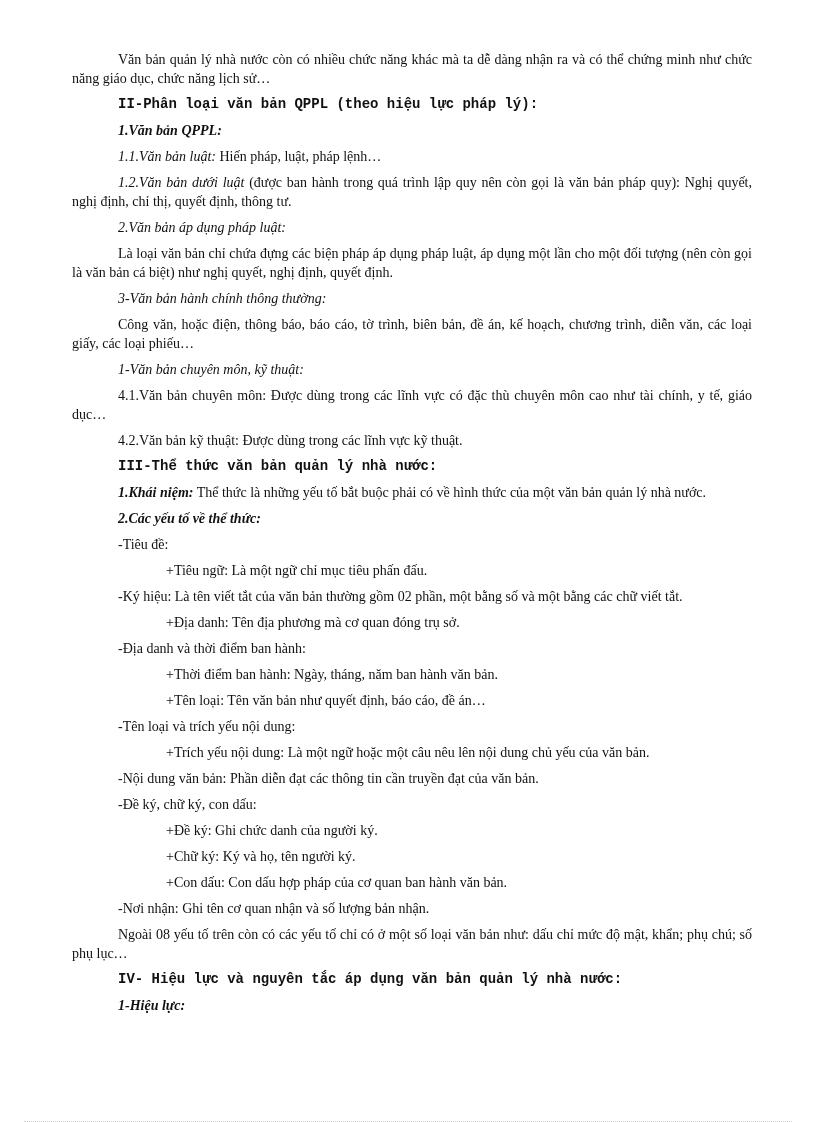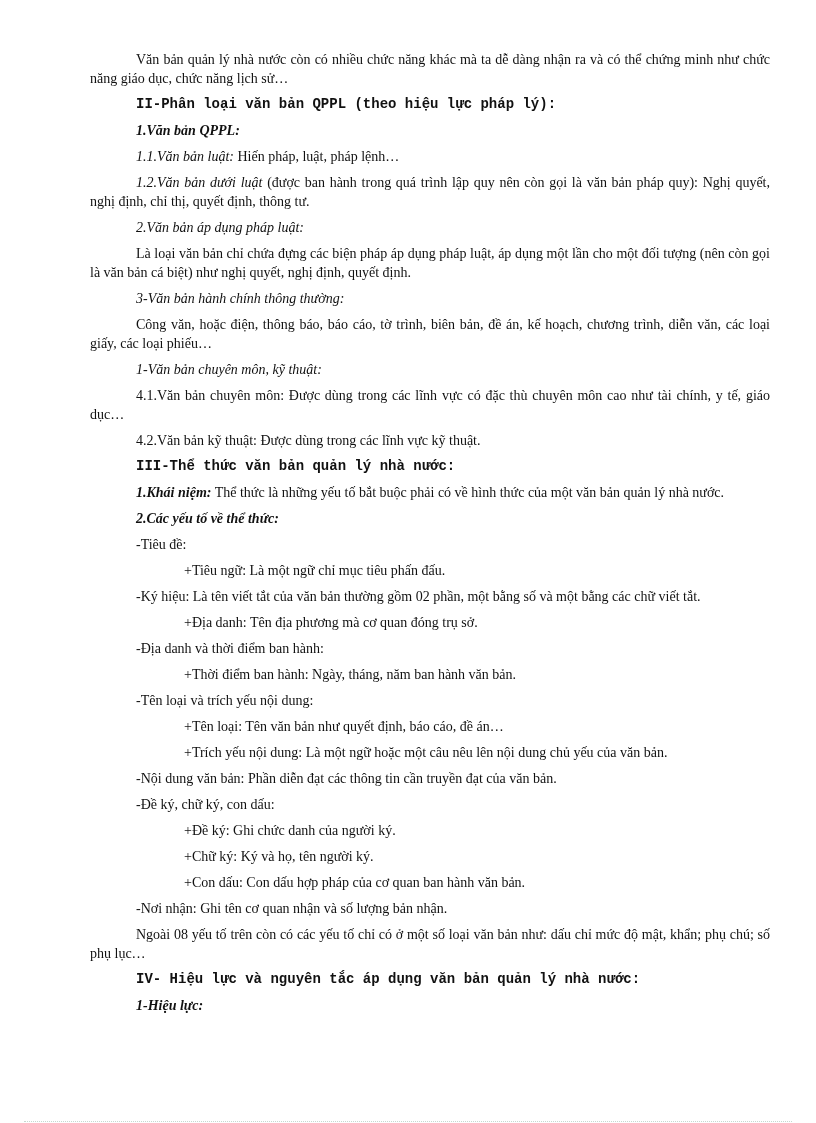--- a/index.html
+++ b/index.html
@@ -1,18 +1,18 @@
 <!DOCTYPE html>
 <html><head>
 <meta charset="utf-8">
 <style>
   html, body { margin: 0; padding: 0; background: #ffffff; }
   body { width: 816px; height: 1123px; position: relative; overflow: hidden; }
   .page {
-    position: absolute; left: 90px; top: 50px; width: 680px;
+    position: absolute; left: 72px; top: 50px; width: 680px;
     font-family: "Liberation Serif", "DejaVu Serif", serif;
     font-size: 14px; color: #111; line-height: 19px;
   }
   .p { margin: 0 0 7px 0; text-align: justify; }
   .ind { text-indent: 46px; }
   .l1 { padding-left: 46px; }
   .l2 { padding-left: 94px; }
   .b { font-weight: bold; font-family: Liberation Mono, monospace; }
   .i { font-style: italic; }
   .bi { font-weight: bold; font-style: italic; }
@@ -40,22 +40,22 @@
   <p class="p ind b">III-Thể thức văn bản quản lý nhà nước:</p>
   <p class="p ind"><span class="bi">1.Khái niệm:</span><span> Thể thức là những yếu tố bắt buộc phải có về hình thức của một văn bản quản lý nhà nước.</span></p>
   <p class="p ind bi">2.Các yếu tố về thể thức:</p>
 
   <p class="p l1">-Tiêu đề:</p>
   <p class="p l2">+Tiêu ngữ: Là một ngữ chỉ mục tiêu phấn đấu.</p>
   <p class="p l1">-Ký hiệu: Là tên viết tắt của văn bản thường gồm 02 phần, một bằng số và một bằng các chữ viết tắt.</p>
   <p class="p l2">+Địa danh: Tên địa phương mà cơ quan đóng trụ sở.</p>
   <p class="p l1">-Địa danh và thời điểm ban hành:</p>
   <p class="p l2">+Thời điểm ban hành: Ngày, tháng, năm ban hành văn bản.</p>
+  <p class="p l2">+Tên loại: Tên văn bản như quyết định, báo cáo, đề án…</p>
   <p class="p l1">-Tên loại và trích yếu nội dung:</p>
-  <p class="p l2">+Tên loại: Tên văn bản như quyết định, báo cáo, đề án…</p>
   <p class="p l2">+Trích yếu nội dung: Là một ngữ hoặc một câu nêu lên nội dung chủ yếu của văn bản.</p>
   <p class="p l1">-Nội dung văn bản: Phần diễn đạt các thông tin cần truyền đạt của văn bản.</p>
   <p class="p l1">-Đề ký, chữ ký, con dấu:</p>
   <p class="p l2">+Đề ký: Ghi chức danh của người ký.</p>
   <p class="p l2">+Chữ ký: Ký và họ, tên người ký.</p>
   <p class="p l2">+Con dấu: Con dấu hợp pháp của cơ quan ban hành văn bản.</p>
   <p class="p l1">-Nơi nhận: Ghi tên cơ quan nhận và số lượng bản nhận.</p>
 
   <p class="p ind">Ngoài 08 yếu tố trên còn có các yếu tố chỉ có ở một số loại văn bản như: dấu chỉ mức độ mật, khẩn; phụ chú; số phụ lục…</p>
   <p class="p ind b">IV- Hiệu lực và nguyên tắc áp dụng văn bản quản lý nhà nước:</p>

